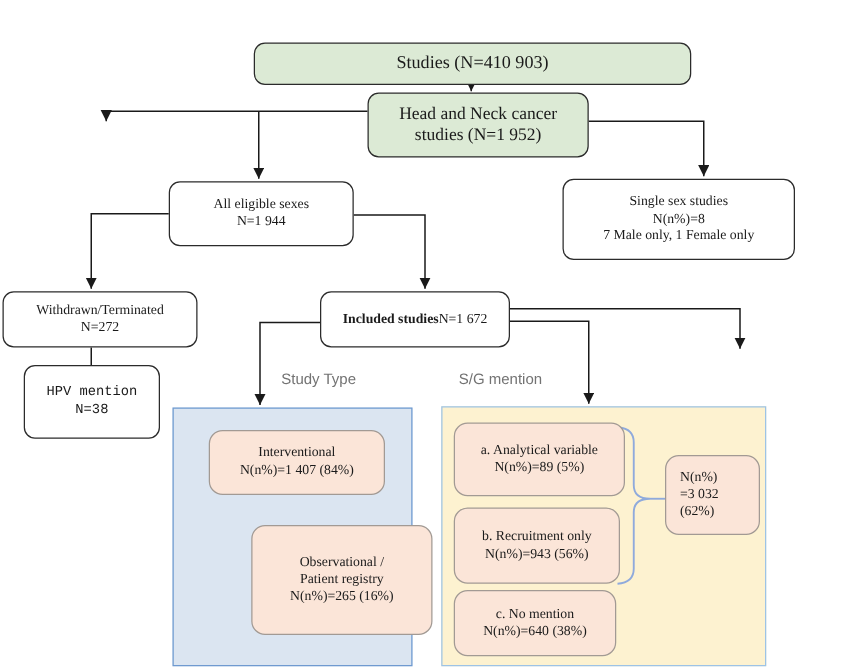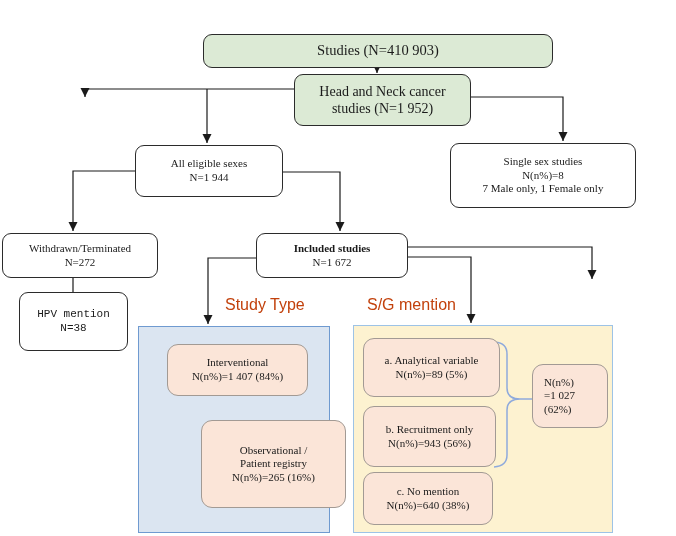--- a/index.html
+++ b/index.html
@@ -45,33 +45,33 @@
     background:var(--blue_panel_fill,#dbe5f1);
     border:1.2px solid var(--blue_panel_border,#6f9ad0);
   }
   .panel.yellow{
     background:var(--yellow_panel_fill,#fdf2d0);
     border:1.2px solid var(--yellow_panel_border,#9dc3e6);
   }
   .flow-label{
     position:absolute;
     font-family:"Liberation Sans", sans-serif;
-    font-size:16px;
-    color:#c2410c;
+    font-size:12px;
+    color:#737373;
     z-index:2;
     white-space:nowrap;
   }
   .bold{font-weight:bold;}
   #box-studies{left:203px;top:2px;width:350px;height:34px;font-size:14.5px;margin-top:32px;}
   #box-hnc{left:294px;top:74px;width:177px;height:52px;font-size:14px;}
   #box-hpv322{left:2px;top:99px;width:191px;height:31px;font-size:14px;border-radius:8px;}
   #box-all-eligible{left:135px;top:145px;width:148px;height:52px;}
   #box-single-sex{left:450px;top:143px;width:186px;height:65px;}
   #box-withdrawn{left:2px;top:233px;width:156px;height:45px;}
-  #box-included{left:256px;top:233px;width:152px;height:45px;flex-direction:column;}
+  #box-included{left:256px;top:233px;width:152px;height:45px;flex-direction:row;}
   #box-hpv38{left:19px;top:292px;width:109px;height:59px;font-family:Liberation Mono, monospace;}
   #box-hpv284{left:508px;top:281px;width:165px;height:27px;border-radius:8px;}
   #panel-study-type{left:138px;top:326px;width:192px;height:207px;}
   #panel-sg-mention{left:353px;top:325px;width:260px;height:208px;}
   #box-interventional{left:167px;top:344px;width:141px;height:52px;}
   #box-observational{left:163px;top:420px;width:145px;height:88px;margin-left:38px;}
   #box-analytical{left:363px;top:338px;width:137px;height:59px;}
   #box-recruitment{left:363px;top:406px;width:133px;height:61px;}
   #box-nomention{left:363px;top:472px;width:130px;height:53px;}
   #box-combined{left:532px;top:364px;width:76px;height:64px;justify-content:flex-start;text-align:left;padding-left:11px;}
@@ -136,16 +136,16 @@
 Patient registry
 N(n%)=265 (16%)</div>
 
   <div class="box peach" id="box-analytical">a. Analytical variable
 N(n%)=89 (5%)</div>
   <div class="box peach" id="box-recruitment">b. Recruitment only
 N(n%)=943 (56%)</div>
   <div class="box peach" id="box-nomention">c. No mention
 N(n%)=640 (38%)</div>
   <div class="box peach" id="box-combined">N(n%)
-=1 027
+=3 032
 (62%)</div>
 
 </div>
 
 </body></html>

